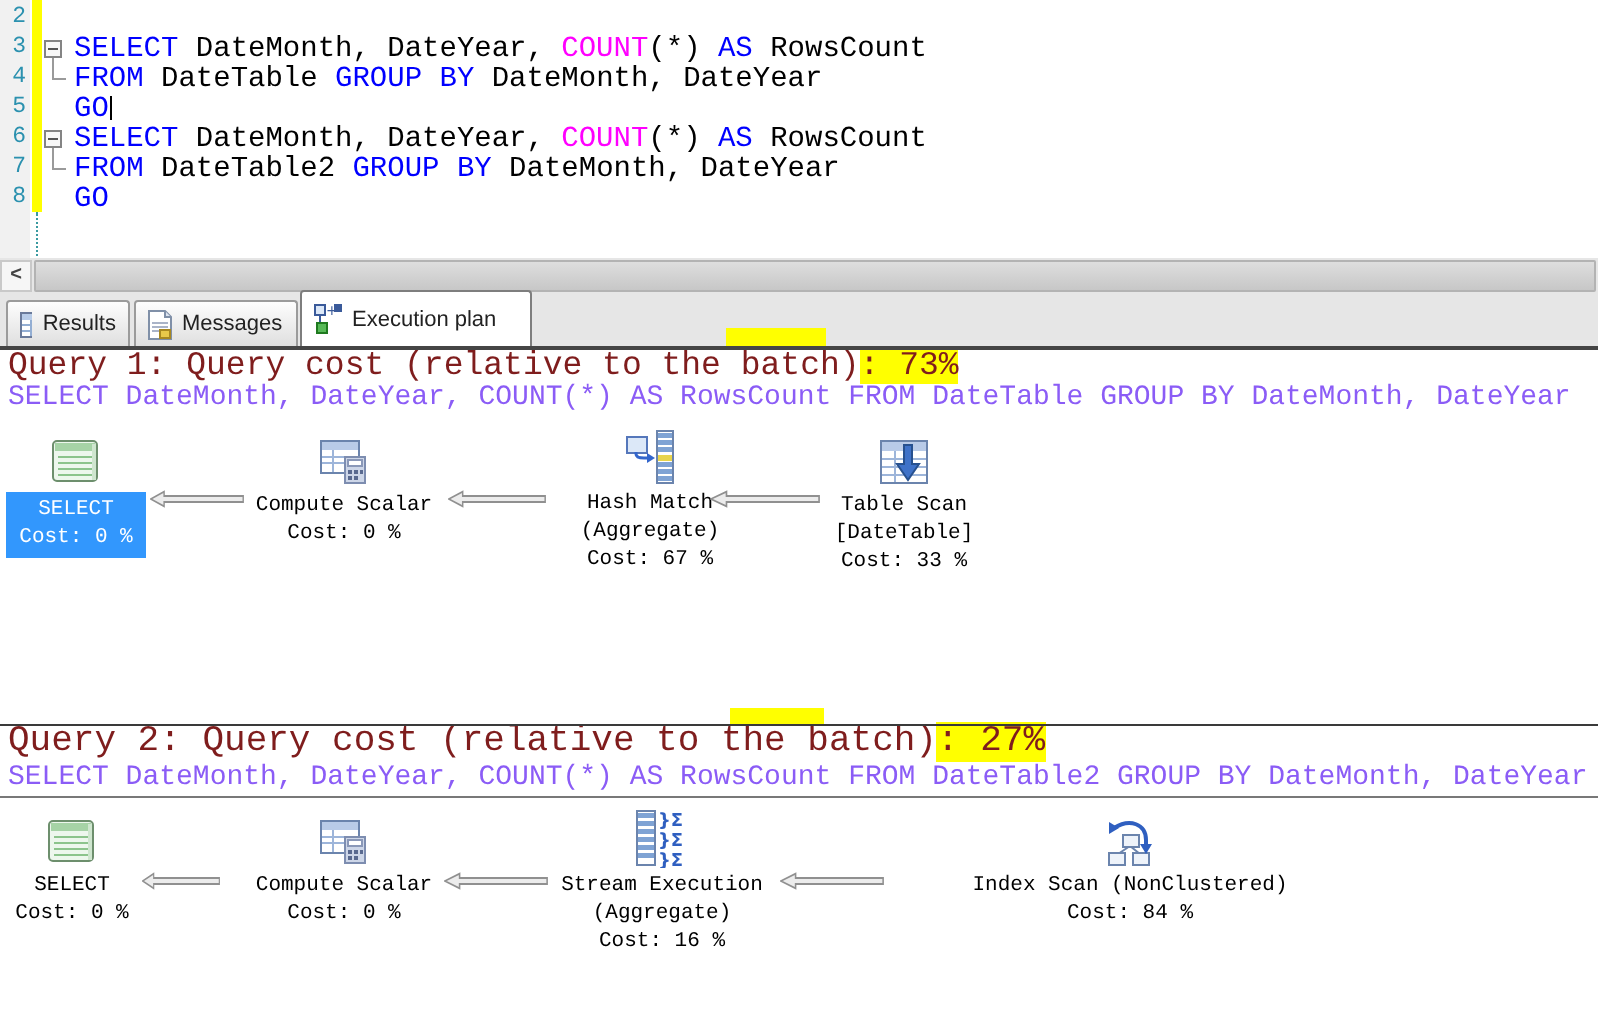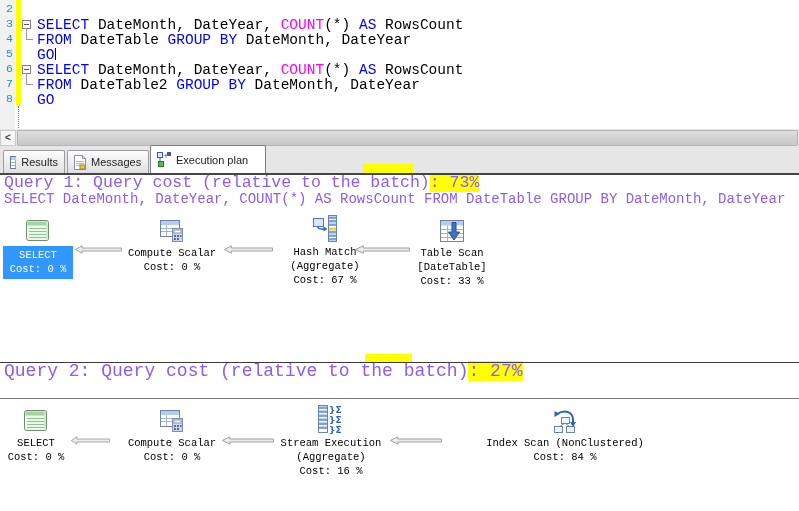--- a/index.html
+++ b/index.html
@@ -26,21 +26,21 @@
   .sthumb{position:absolute;left:17px;top:130px;width:781px;height:16px;
           background:linear-gradient(#dedede,#c7c7c7);border:1px solid #b3b3b3;box-sizing:border-box;border-radius:1px;}
   .tab{position:absolute;display:flex;align-items:center;box-sizing:border-box;
        border:1px solid #9b9b9b;border-bottom:none;border-radius:2px 2px 0 0;
        background:linear-gradient(#fdfdfd,#dfdfdf);font:11px "Liberation Sans",sans-serif;color:#222;padding:0 6px;gap:5px;}
   .tab.inact{top:150px;height:23px;}
   .tab.act{top:145px;height:28px;background:#fff;border-color:#7e7e7e;z-index:3;}
   .paneline{position:absolute;left:0;top:173px;width:799px;height:2px;background:#454545;z-index:2;}
   .smudge{position:absolute;background:#ffff00;z-index:1;}
   
-  .qhead{position:absolute;left:4px;white-space:pre;color:#8b5cf6;
+  .qhead{position:absolute;left:4px;white-space:pre;color:#7f1d1d;
          font-family:"Liberation Mono","DejaVu Sans Mono",monospace;}
   .q1h{top:174px;font-size:16.5px;line-height:17px;}
   .q2h{top:364px;font-size:18px;line-height:15px;}
   .hl{background:#ffff00;}
   .stmt{position:absolute;left:4px;white-space:pre;color:#8b5cf6;
         font:14px "Liberation Mono","DejaVu Sans Mono",monospace;line-height:15px;}
   .divline1{position:absolute;left:0;top:362px;width:799px;height:1px;background:#3a3a3a;z-index:2;}
   .divline2{position:absolute;left:0;top:398px;width:799px;height:1px;background:#787878;}
   .node{position:absolute;text-align:center;color:#000;
         font:10.5px "Liberation Mono","DejaVu Sans Mono",monospace;}
@@ -221,20 +221,21 @@
     </svg>
     <div class="nl">Table Scan</div>
     <div class="nl">[DateTable]</div>
     <div class="nl">Cost: 33 %</div>
   </div>
 
   <div class="smudge" style="left:365px;top:354px;width:47px;height:9px"></div>
   <div class="divline1"></div>
 
   <div class="qhead q2h"><span>Query 2: Query cost (relative to the batch)</span><span class="hl">: 27%</span></div>
+  <div class="stmt" style="top:382px">SELECT DateMonth, DateYear, COUNT(*) AS RowsCount FROM DateTable2 GROUP BY DateMonth, DateYear</div>
   <div class="divline2"></div>
 
   <div class="node" style="left:4px;top:409px;width:64px">
     <svg width="26" height="25">
       <rect x="1.5" y="1.5" width="22" height="20" rx="2" fill="#edf7ed" stroke="#6d8f6d"></rect>
       <rect x="2.5" y="2.5" width="20" height="4" fill="#a6d3a6"></rect>
       <g stroke="#8cc48c">
           <line x1="4" y1="9.5" x2="21" y2="9.5"></line>
           <line x1="4" y1="12.5" x2="21" y2="12.5"></line>
           <line x1="4" y1="15.5" x2="21" y2="15.5"></line>

